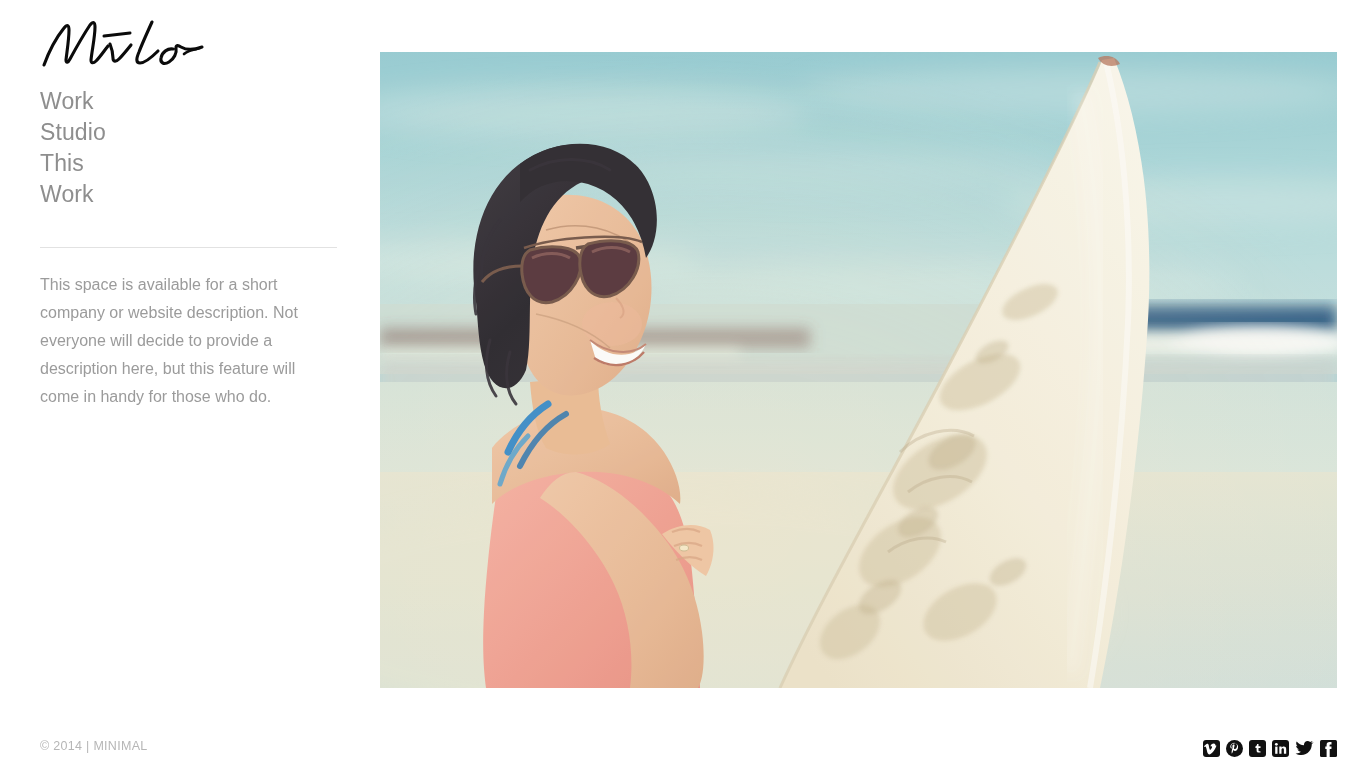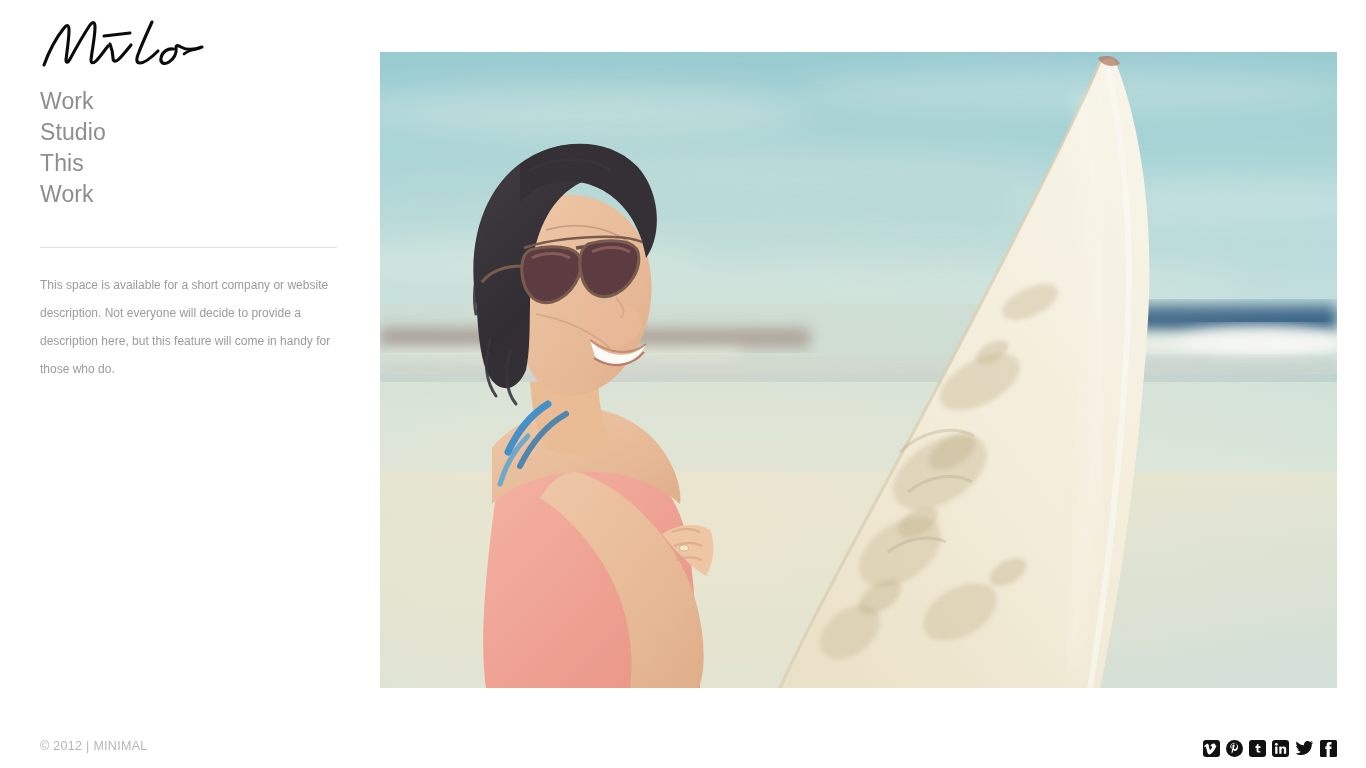--- a/index.html
+++ b/index.html
@@ -29,21 +29,21 @@
     font-weight:400;
   }
 
   .divider {
     position:absolute; left:0; top:247px; width:297px; height:1px;
     background:#e2e2e2;
   }
 
   .about {
     position:absolute; left:0; top:271px; width:298px;
-    font-size:12px;
+    font-size:16px;
     line-height:28px;
     color:#9b9b9b;
   }
 
   
   .footer-copy {
     position:absolute; left:40px; top:739px;
     font-size:12.5px;
     color:#b6b6b6;
     letter-spacing:0.3px;
@@ -286,21 +286,21 @@
         </g>
 
         <path d="M700 40 C716 120 724 230 718 340 C712 440 700 540 690 620" stroke="#ffffff" stroke-width="18" fill="none" opacity="0.22" filter="url(#soft)"></path>
       </g>
 
       <rect x="0" y="0" width="957" height="636" fill="#ffd9b0" opacity="0.07"></rect>
       <rect x="0" y="0" width="957" height="636" fill="#bfe4e8" opacity="0.05"></rect>
     </svg>
   </div>
 
-  <div class="footer-copy">© 2012 | MINIMAL</div>
+  <div class="footer-copy">© 2014 | MINIMAL</div>
 
   <div class="social">
     <a href="#">
       <svg width="17" height="17" viewBox="0 0 17 17">
         <rect x="0" y="0" width="17" height="17" rx="3" fill="#111111"></rect>
         <path d="M13.4 5.6c-.1 1.3-1 3.1-2.7 5.3-1.8 2.3-3.3 3.5-4.5 3.5-.8 0-1.4-.7-1.9-2.1L3.4 8.5c-.3-1.4-.7-2.1-1.1-2.1-.1 0-.4.2-.8.5l-.5-.6c.5-.5 1.1-1 1.6-1.5.7-.6 1.3-.9 1.6-1 .9-.1 1.4.5 1.6 1.7.2 1.3.4 2.2.5 2.6.3 1.2.5 1.8.9 1.8.2 0 .6-.4 1.1-1.1.5-.8.8-1.3.8-1.7.1-.6-.2-.9-.8-.9-.3 0-.6.1-.9.2.6-1.9 1.7-2.8 3.3-2.8 1.2.1 1.8.8 1.7 2z" fill="#ffffff"></path>
       </svg>
     </a>
     <a href="#">
       <svg width="17" height="17" viewBox="0 0 17 17">

